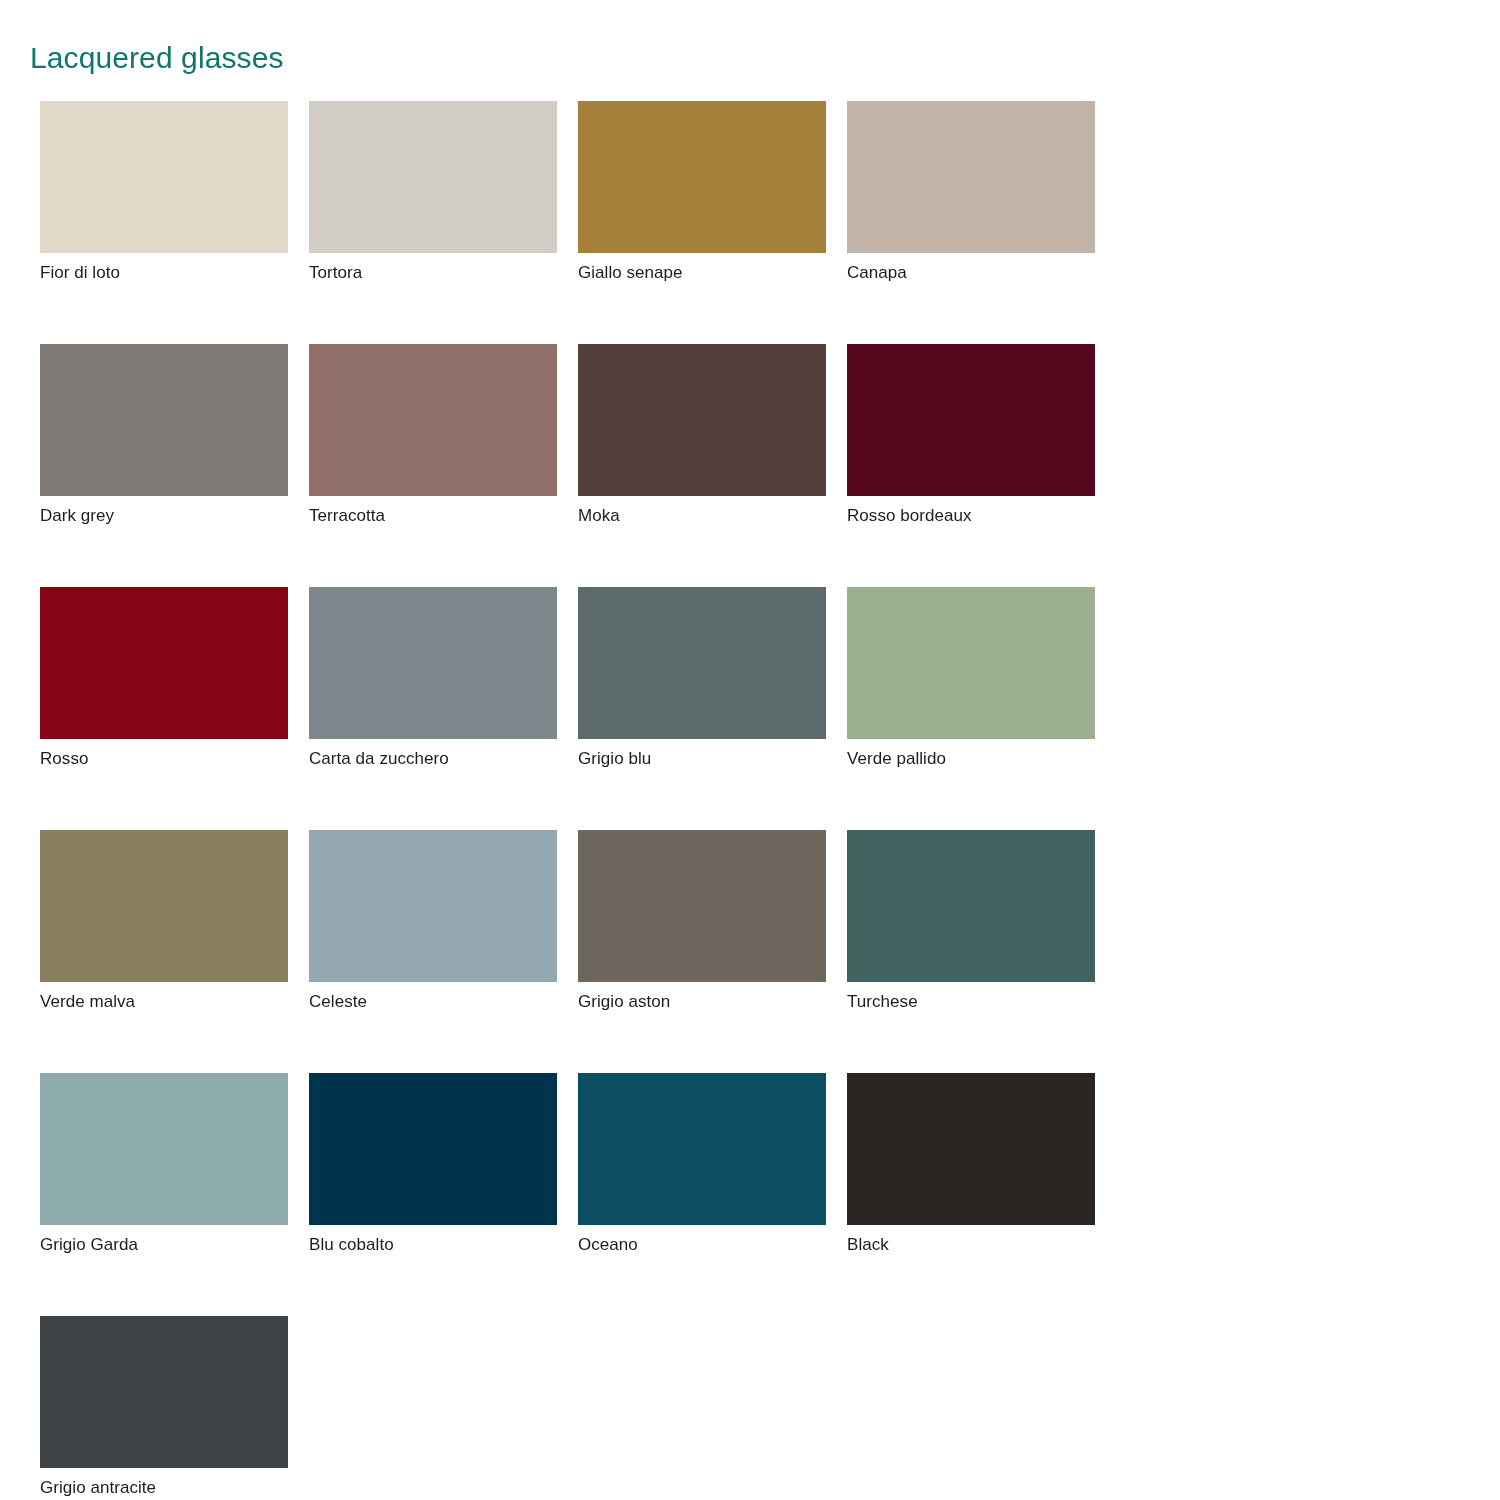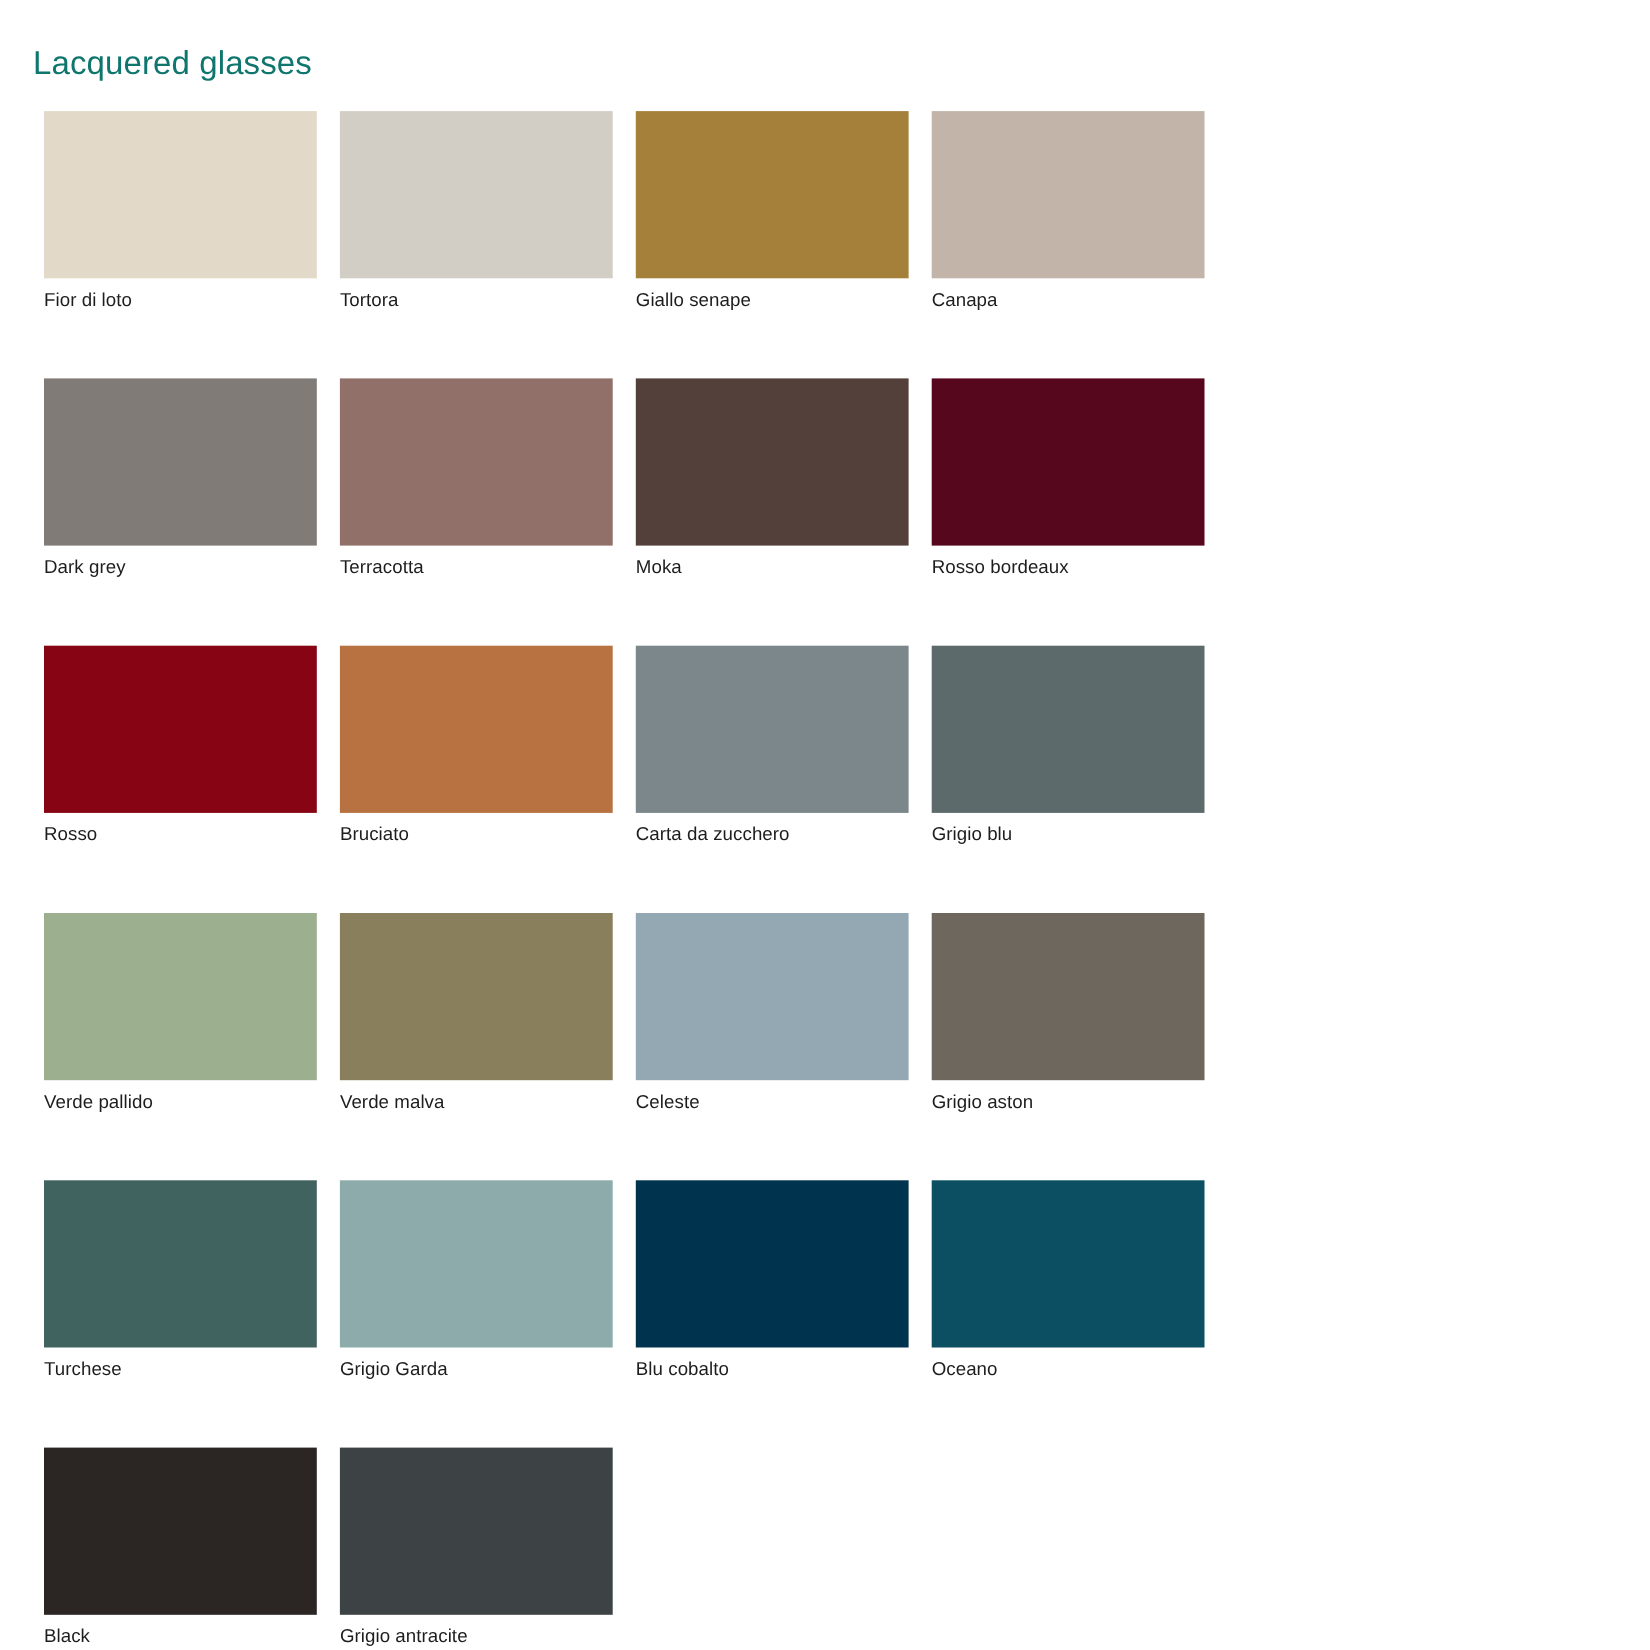--- a/index.html
+++ b/index.html
@@ -102,24 +102,20 @@
       </div>
       <div class="swatch-cell">
         <div class="swatch-chip" style="background-color: rgb(86, 7, 30);"></div>
         <span class="swatch-label">Rosso bordeaux</span>
       </div>
       <div class="swatch-cell">
         <div class="swatch-chip" style="background-color: rgb(134, 4, 19);"></div>
         <span class="swatch-label">Rosso</span>
       </div>
       <div class="swatch-cell">
-        <div class="swatch-chip" style="background-color: rgb(184, 113, 64);"></div>
-        <span class="swatch-label">Bruciato</span>
-      </div>
-      <div class="swatch-cell">
         <div class="swatch-chip" style="background-color: rgb(123, 135, 138);"></div>
         <span class="swatch-label">Carta da zucchero</span>
       </div>
       <div class="swatch-cell">
         <div class="swatch-chip" style="background-color: rgb(92, 106, 107);"></div>
         <span class="swatch-label">Grigio blu</span>
       </div>
       <div class="swatch-cell">
         <div class="swatch-chip" style="background-color: rgb(156, 176, 143);"></div>
         <span class="swatch-label">Verde pallido</span>

